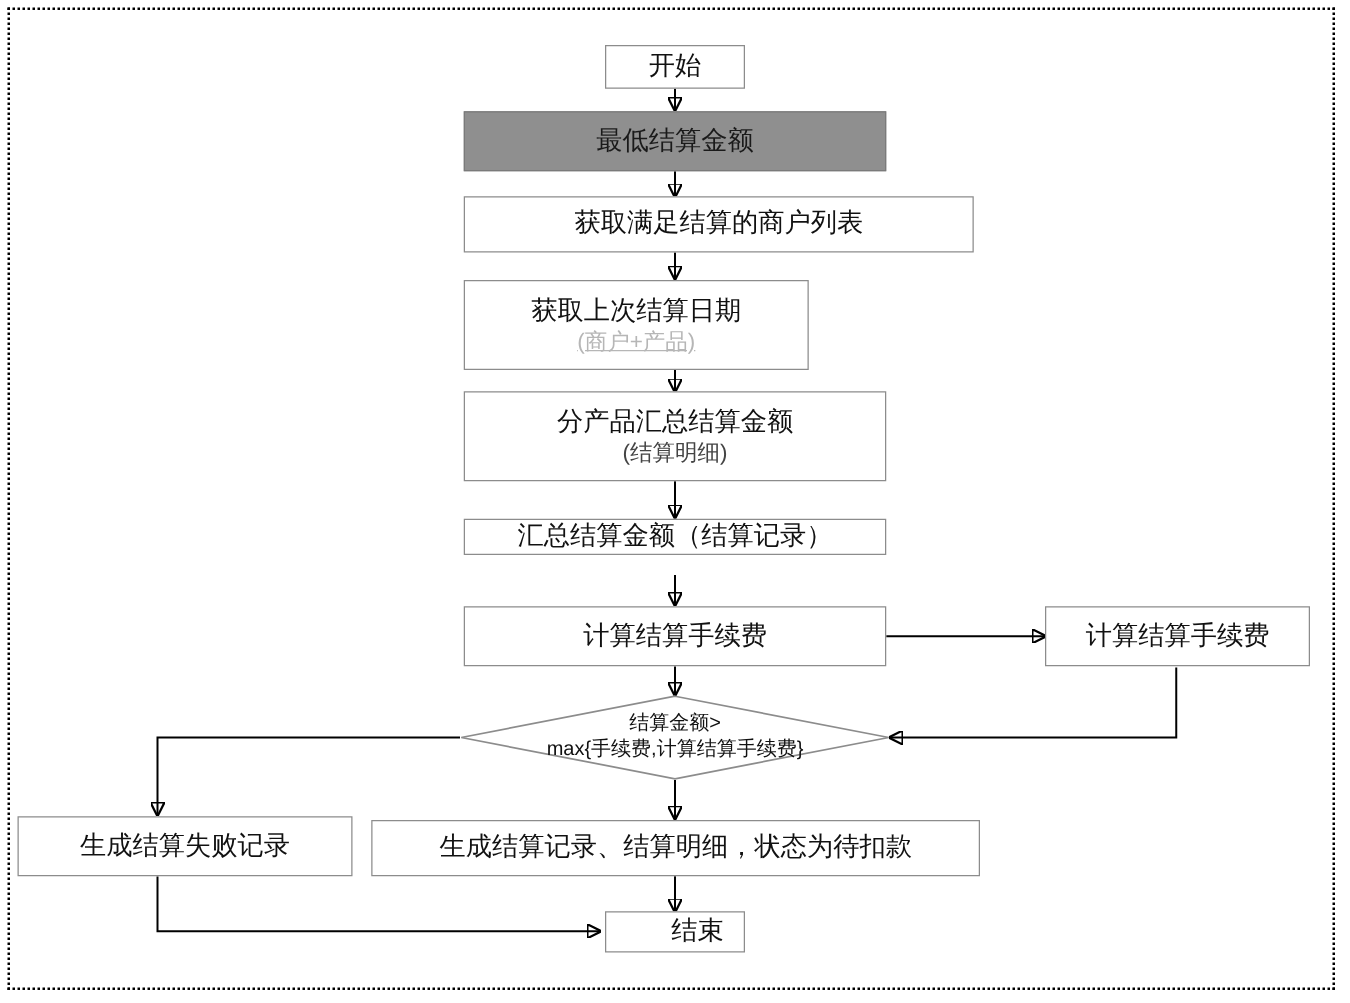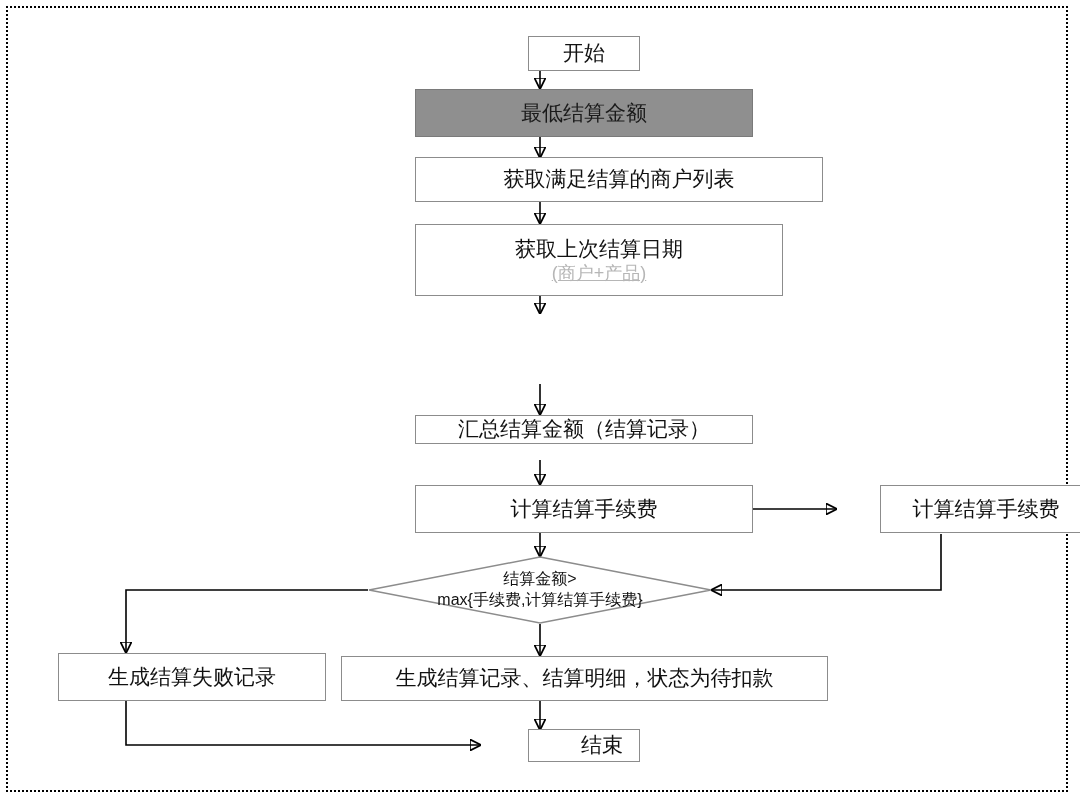--- a/index.html
+++ b/index.html
@@ -33,21 +33,20 @@
     background: #ffffff;
     display: flex;
     flex-direction: column;
     align-items: center;
     justify-content: center;
     text-align: center;
     color: #111111;
     font-size: 21px;
     line-height: 1.25;
     white-space: nowrap;
-    margin-left: 44px;
   }
   .node.filled {
     background: #8f8f8f;
     border-color: #7a7a7a;
     color: #1a1a1a;
   }
   .node .sub {
     font-size: 18px;
     color: #444444;
   }
@@ -137,25 +136,29 @@
   </div>
 
   <div class="node filled" style="left:371px; top:89px; width:338px; height:48px;">
     <span>最低结算金额</span>
   </div>
 
   <div class="node" style="left:371px; top:157px; width:408px; height:45px;">
     <span>获取满足结算的商户列表</span>
   </div>
 
-  <div class="node" style="left:371px; top:224px; width:368px; height:72px;">
+  <div class="node" style="left:371px; top:224px; width:276px; height:72px;">
     <span>获取上次结算日期</span>
     <span class="sub gray">(商户+产品)</span>
   </div>
 
+  <div class="node" style="left:371px; top:313px; width:338px; height:72px;">
+    <span>分产品汇总结算金额</span>
+    <span class="sub">(结算明细)</span>
+  </div>
 
   <div class="node" style="left:371px; top:415px; width:338px; height:29px;">
     <span>汇总结算金额（结算记录）</span>
   </div>
 
   <div class="node" style="left:371px; top:485px; width:338px; height:48px;">
     <span>计算结算手续费</span>
   </div>
 
   <div class="node" style="left:836px; top:485px; width:212px; height:48px;">

